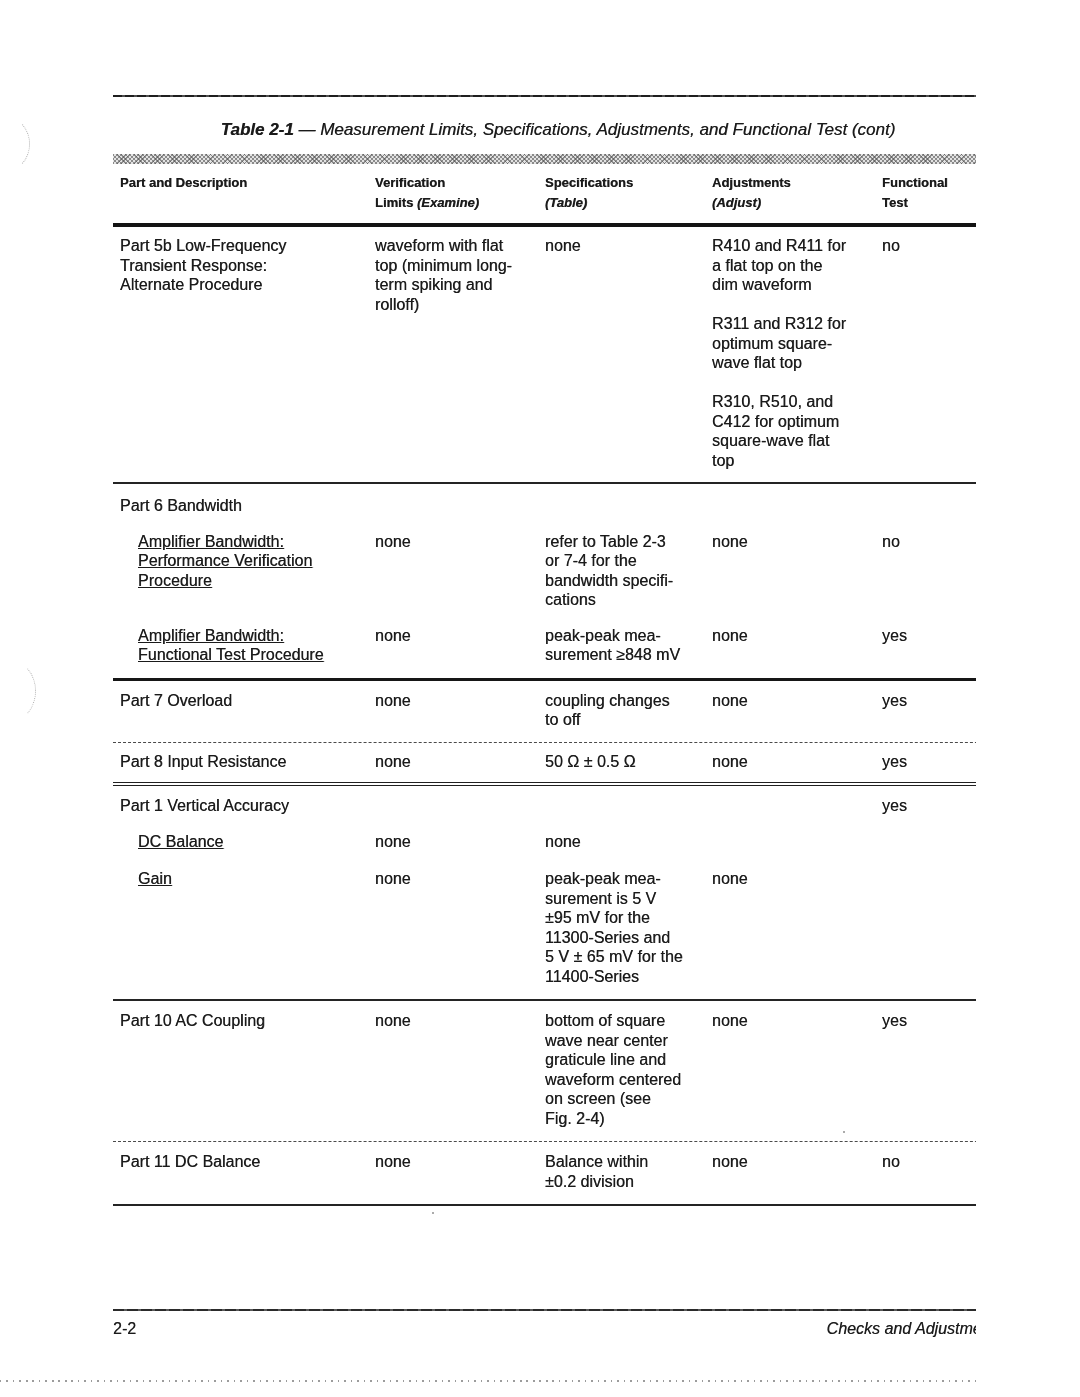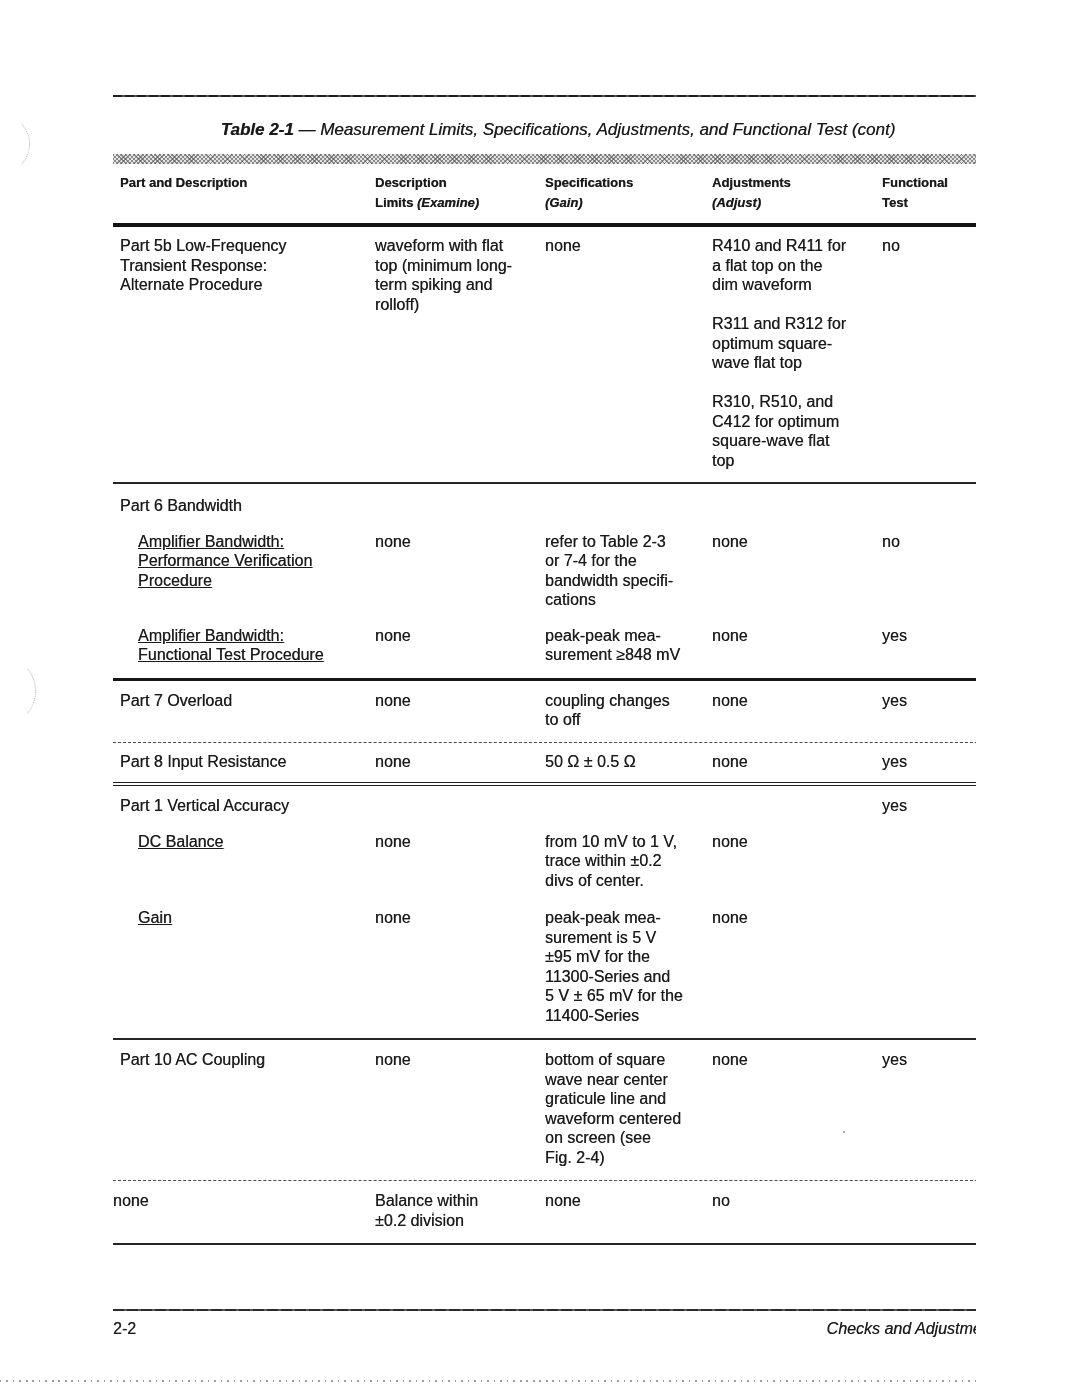--- a/index.html
+++ b/index.html
@@ -95,26 +95,26 @@
     <div class="doc-title"><span class="t-bold">Table 2-1</span><span> — </span><span>Measurement Limits, Specifications, Adjustments, and Functional Test (cont)</span></div>
 
     <div class="stipple"></div>
 
     <div class="grid head-row">
       <div class="hcell">
         <div>Part and Description</div>
         <div><span></span><span class="it"></span></div>
       </div>
       <div class="hcell">
-        <div>Description</div>
+        <div>Verification</div>
         <div><span>Limits </span><span class="it">(Examine)</span></div>
       </div>
       <div class="hcell">
         <div>Specifications</div>
-        <div><span></span><span class="it">(Gain)</span></div>
+        <div><span></span><span class="it">(Table)</span></div>
       </div>
       <div class="hcell">
         <div>Adjustments</div>
         <div><span></span><span class="it">(Adjust)</span></div>
       </div>
       <div class="hcell">
         <div>Functional</div>
         <div><span>Test</span><span class="it"></span></div>
       </div>
     </div>
@@ -197,23 +197,20 @@
         <div class="cell c1">Part 1 Vertical Accuracy</div>
         <div class="cell"></div>
         <div class="cell"></div>
         <div class="cell"></div>
         <div class="cell">yes</div>
       </div>
 
       <div class="grid row sub r8">
         <div class="cell c1">DC Balance</div>
         <div class="cell">none</div>
-        <div class="cell">from 10 mV to 1 V,
-trace within ±0.2
-divs of center.</div>
         <div class="cell">none</div>
         <div class="cell"></div>
       </div>
 
       <div class="grid row sub r9">
         <div class="cell c1">Gain</div>
         <div class="cell">none</div>
         <div class="cell">peak-peak mea-
 surement is 5 V
 ±95 mV for the
@@ -231,20 +228,21 @@
 wave near center
 graticule line and
 waveform centered
 on screen (see
 Fig. 2-4)</div>
         <div class="cell">none</div>
         <div class="cell">yes</div>
       </div>
 
       <div class="grid row r11">
+        <div class="cell c1">Part 11 DC Balance</div>
         <div class="cell">none</div>
         <div class="cell">Balance within
 ±0.2 division</div>
         <div class="cell">none</div>
         <div class="cell">no</div>
       </div>
 
     </div>
   </div>
 

